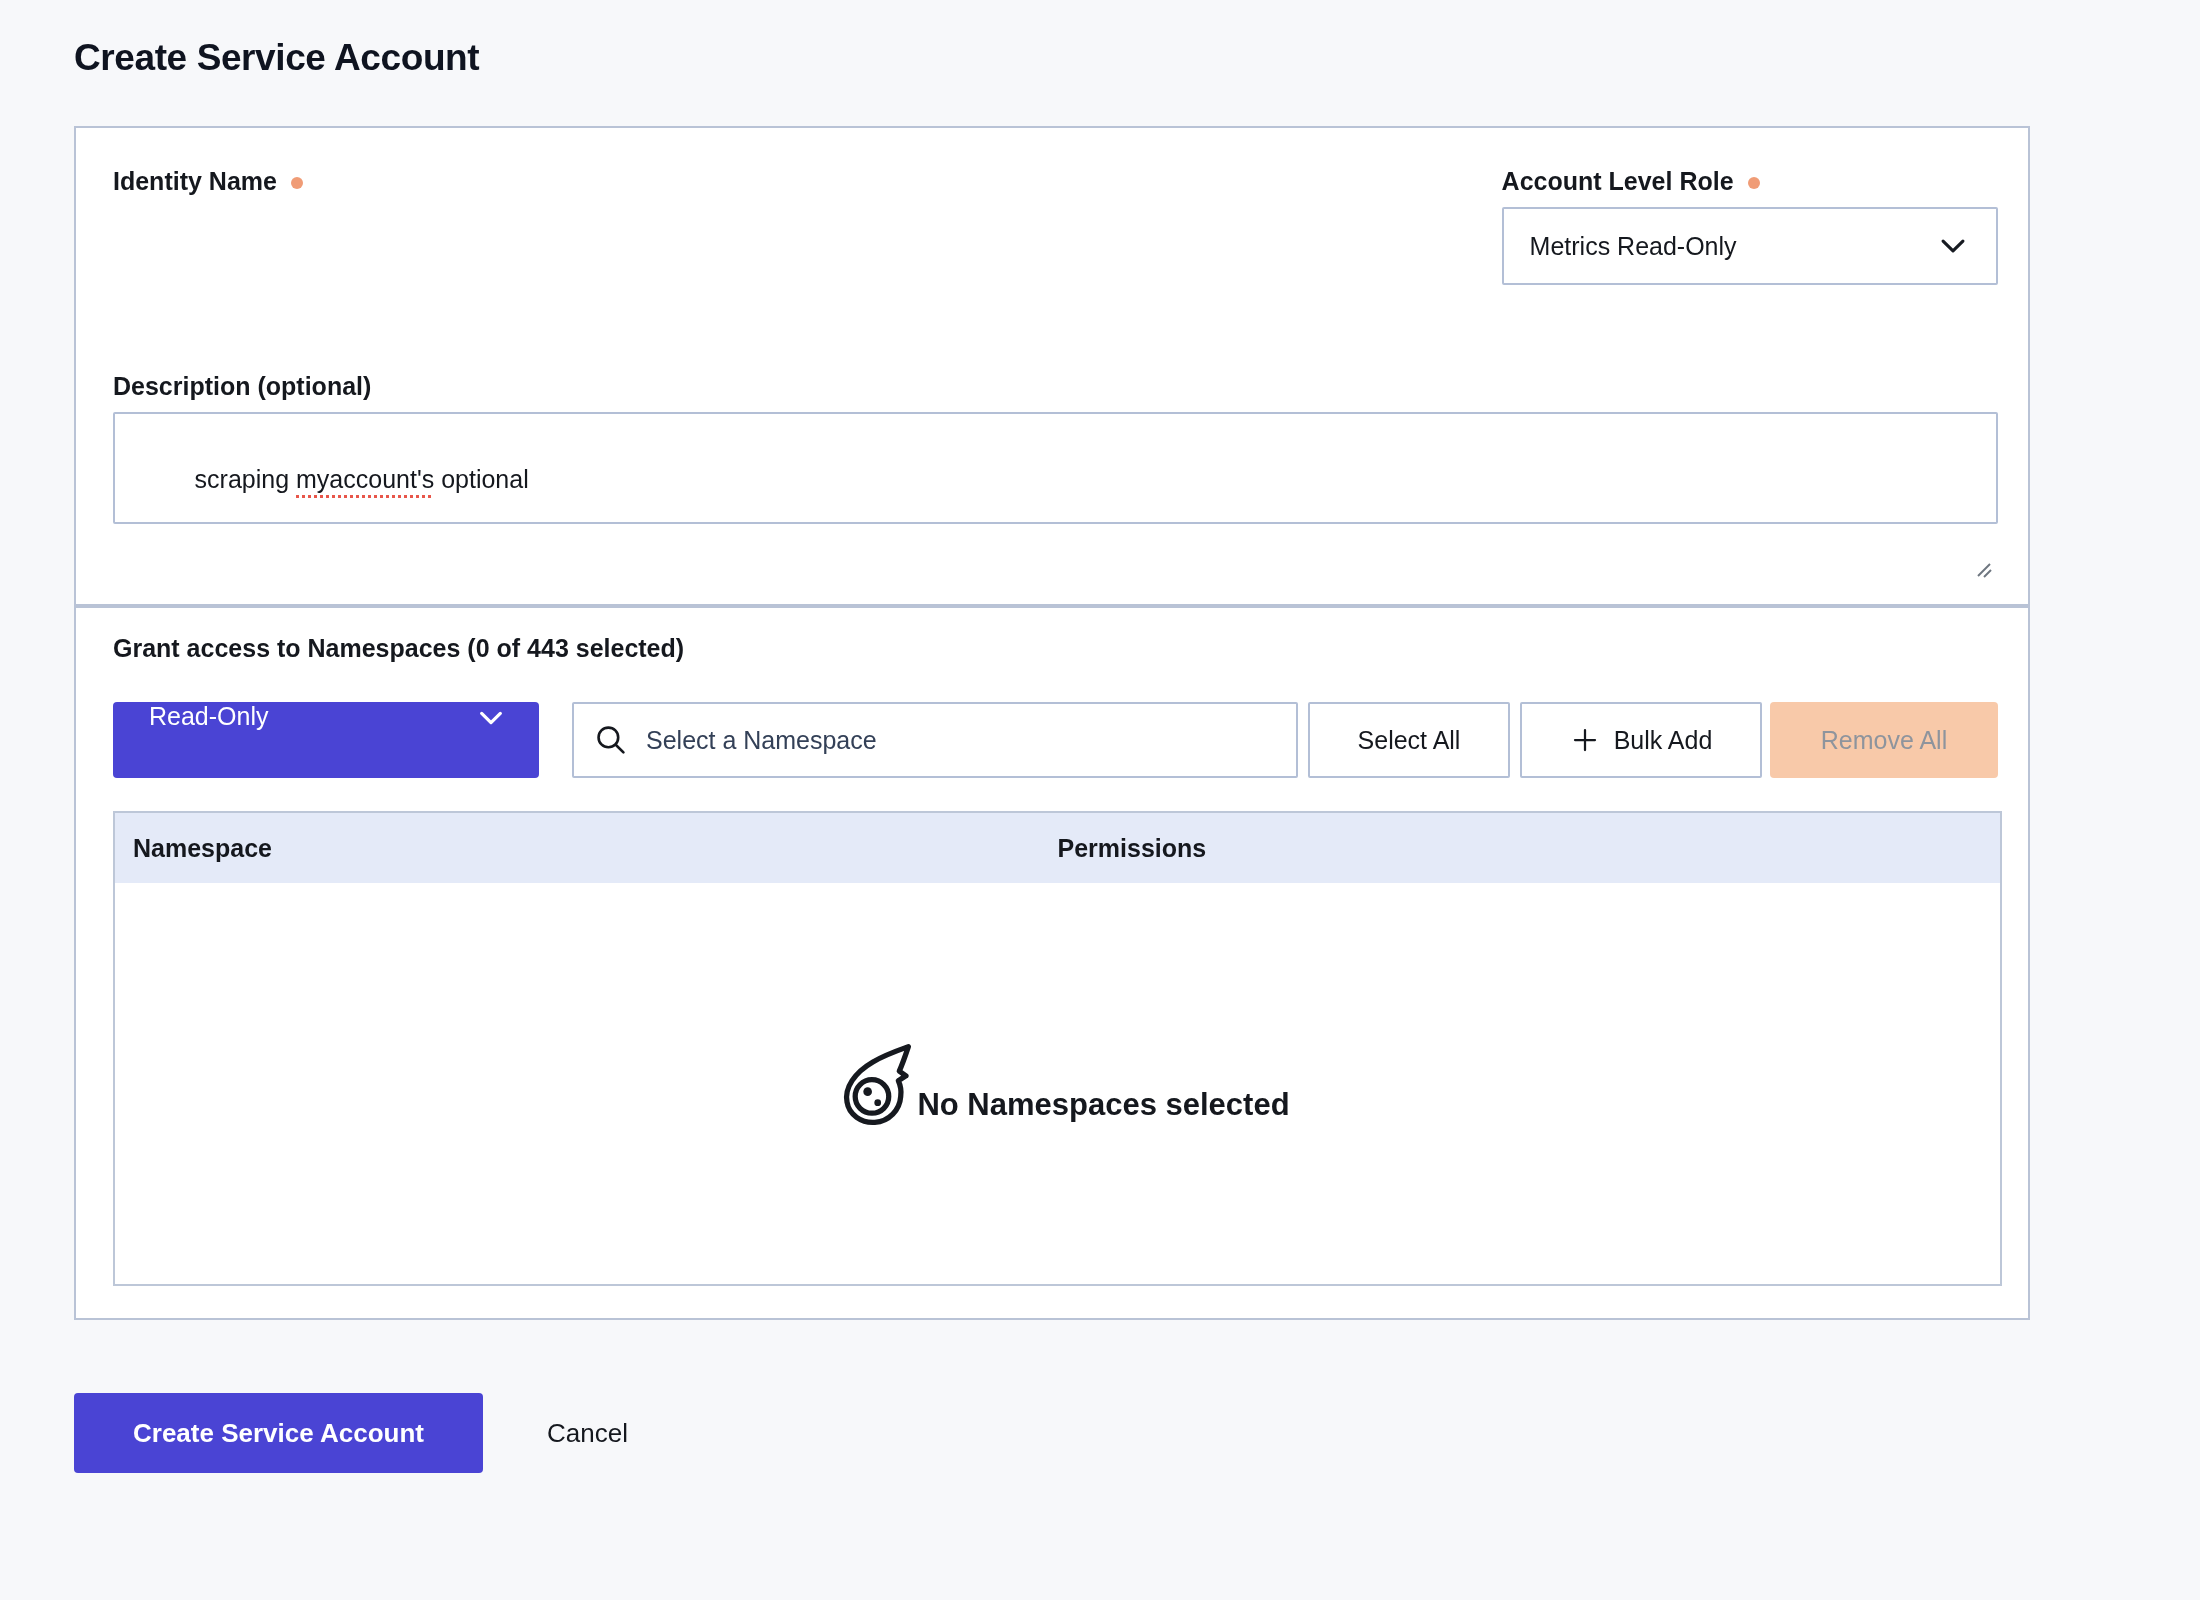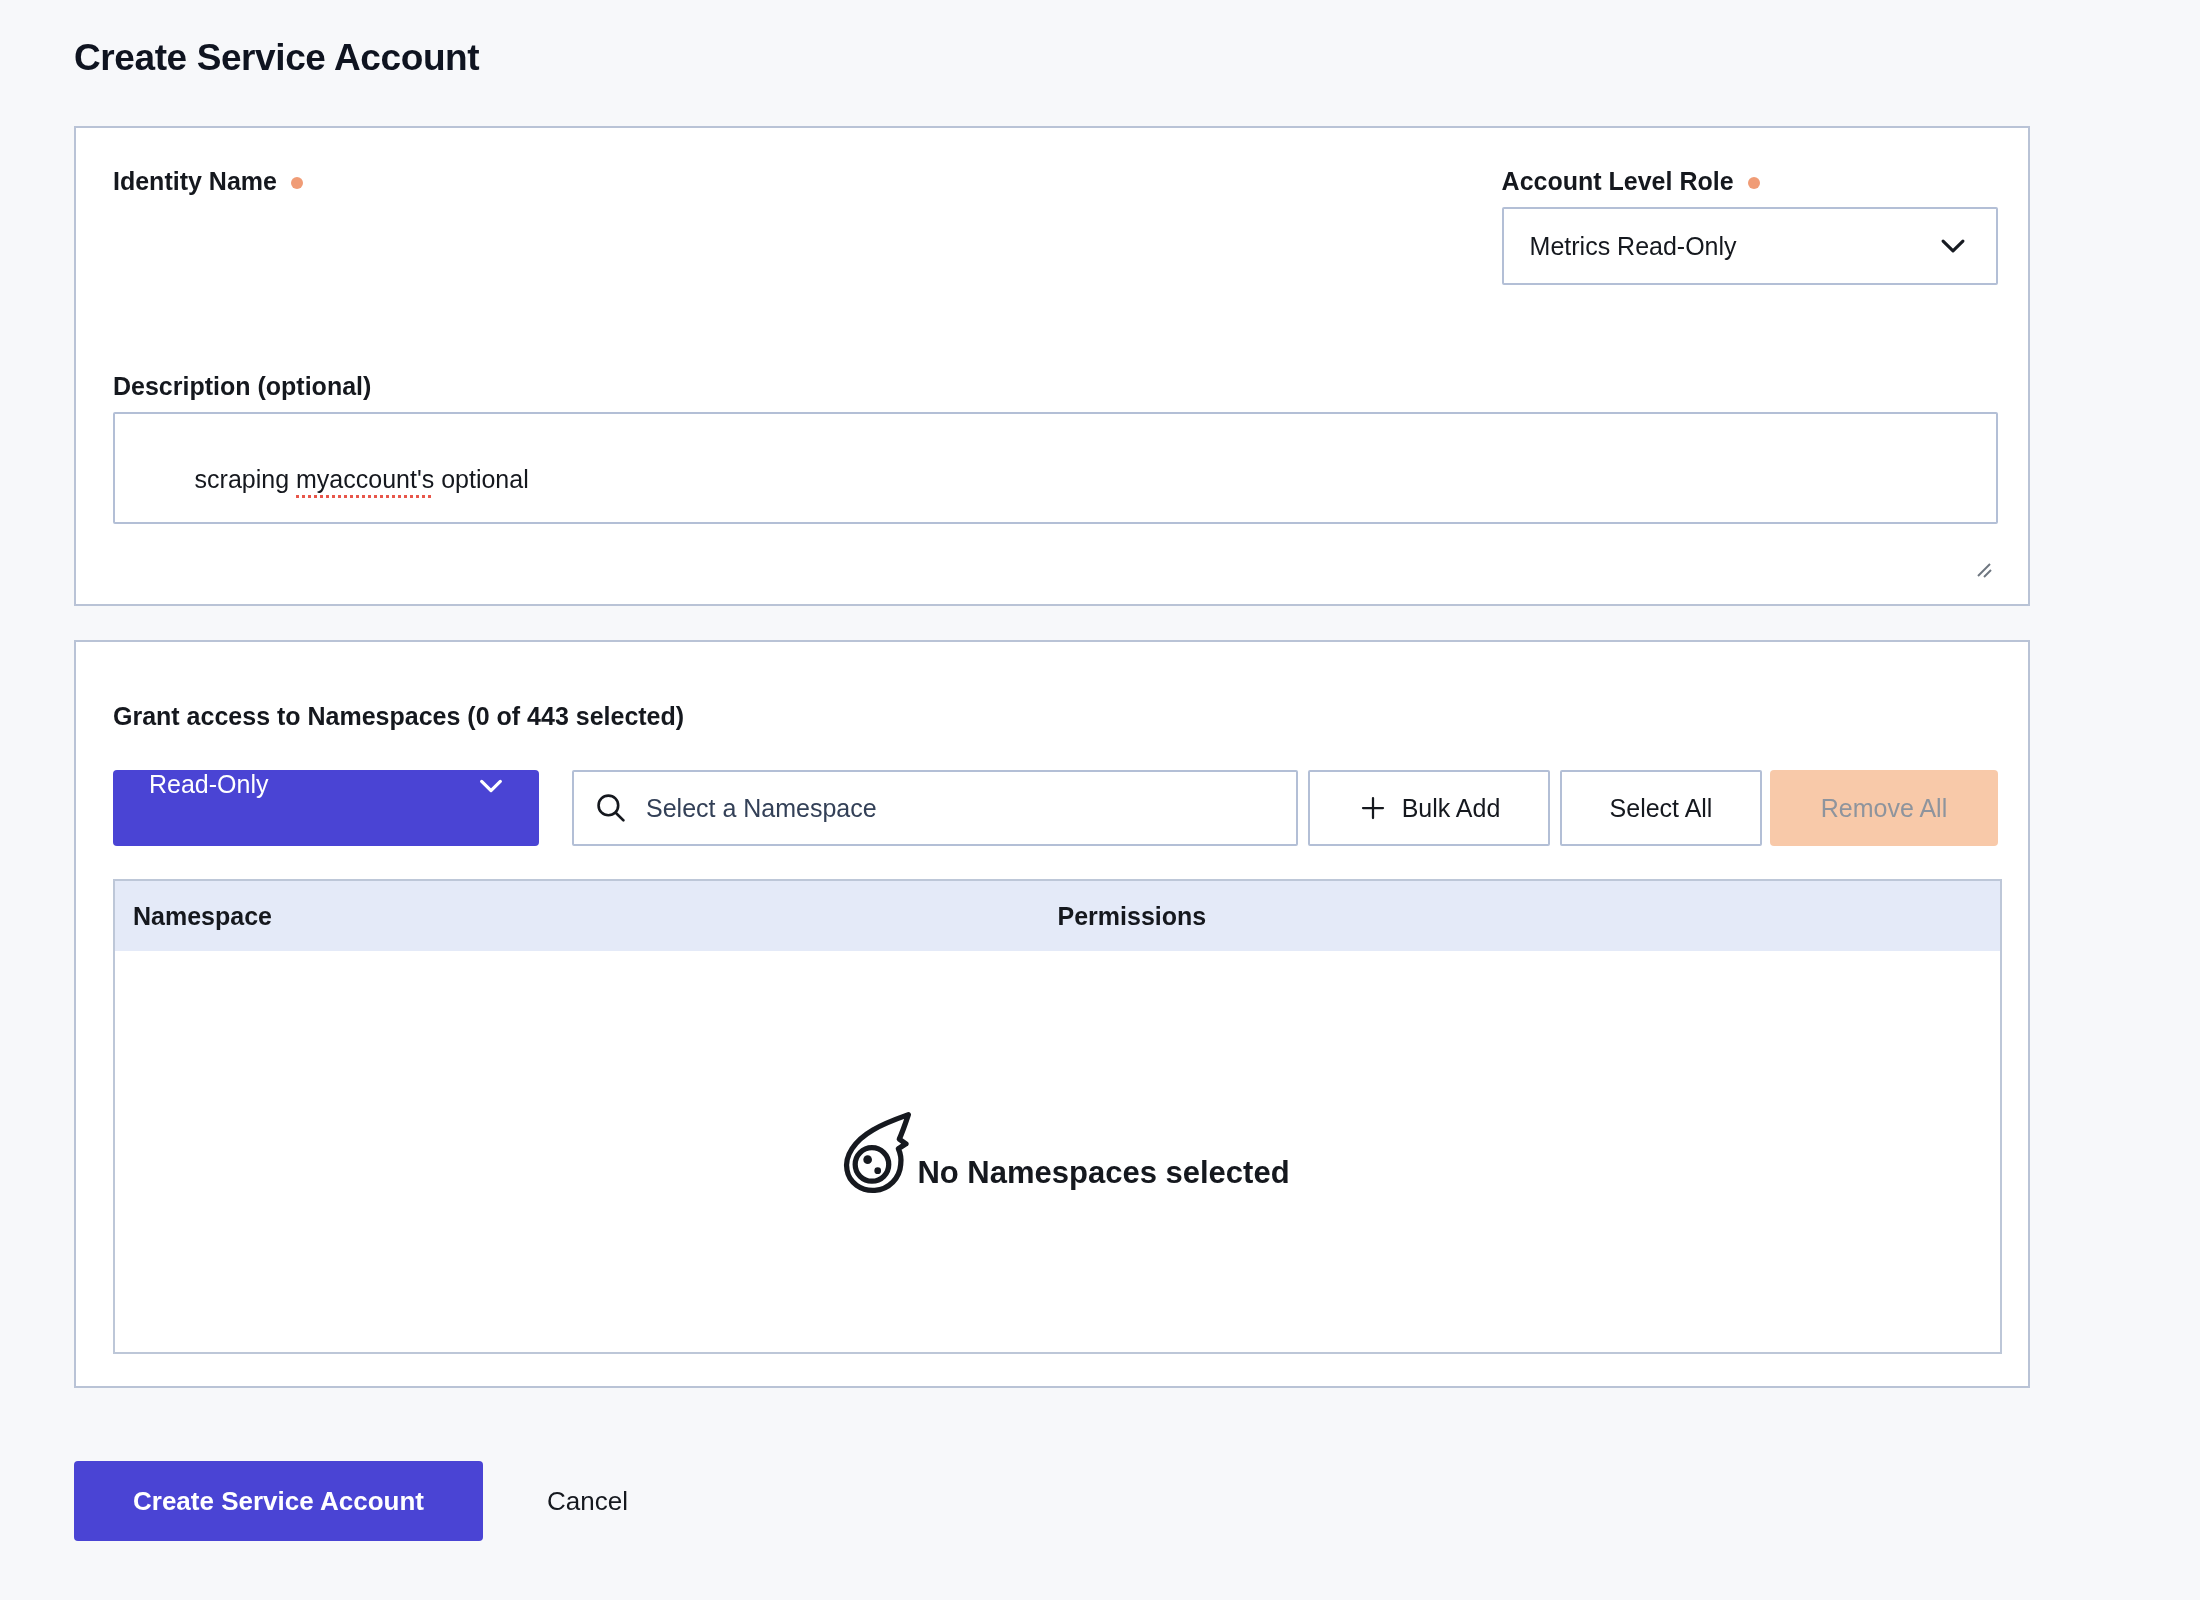--- a/index.html
+++ b/index.html
@@ -17,21 +17,21 @@
   .page-title {
     margin:0; font-size:37px; font-weight:700; color:#0f1420;
     letter-spacing:-0.4px; line-height:44px;
   }
 
   .card {
     width:1956px; background:#ffffff;
     border:2px solid #b9c3d6;
   }
   .card-identity { margin-top:46px; padding:39px 30px 80px 37px; }
-  .card-namespaces { margin-top:34px; padding:59px 30px 32px 37px; }
+  .card-namespaces { padding:25px 30px 32px 37px; }
 
   .field-row { display:flex; gap:32px; }
   .field-identity { width:1462px; }
   .field-role { width:535px; }
 
   .field-label {
     display:flex; align-items:center;
     font-size:25px; font-weight:700; line-height:29px; color:#15181e;
     margin-bottom:11px;
   }
@@ -199,29 +199,29 @@
       </button>
 
       <div class="search-box">
         <svg viewBox="0 0 26 26" fill="none" stroke="#15181e" stroke-width="2" stroke-linecap="round">
             <circle cx="11" cy="11" r="7.5"></circle>
             <line x1="16.6" y1="16.6" x2="22.5" y2="22.5"></line>
           </svg>
         <input type="text" placeholder="Select a Namespace" style="">
       </div>
 
+      <button class="btn btn-outline btn-select-all">
+        <span>Select All</span>
+      </button>
+
       <button class="btn btn-outline btn-bulk-add">
         <svg viewBox="0 0 24 24" fill="none" stroke="#15181e" stroke-width="1.8" stroke-linecap="round">
             <path d="M12 4v16M4 12h16"></path>
           </svg>
         <span>Bulk Add</span>
-      </button>
-
-      <button class="btn btn-outline btn-select-all">
-        <span>Select All</span>
       </button>
 
       <button class="btn btn-remove-all" disabled="">
         <span>Remove All</span>
       </button>
     </div>
 
     <div class="ns-table">
       <div class="ns-table-header">
         <div class="col-namespace">Namespace</div>

